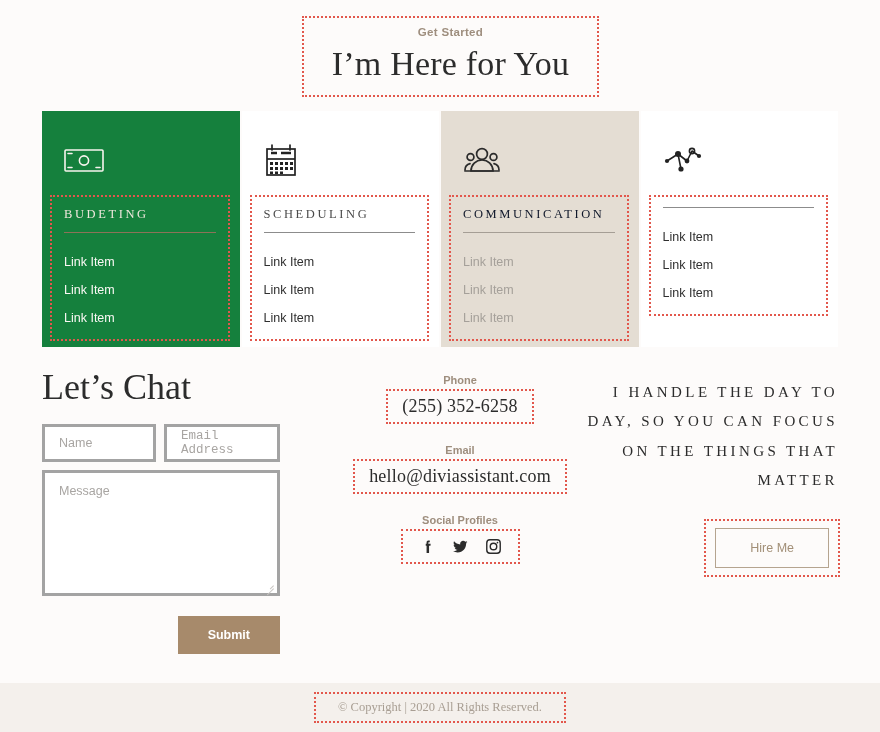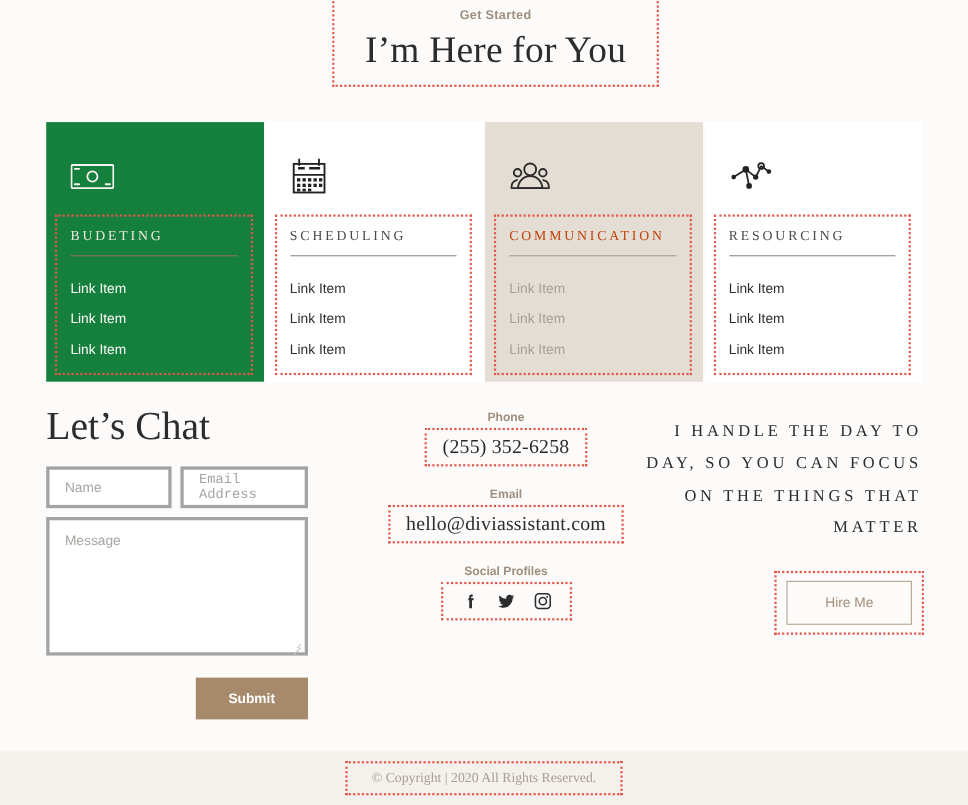--- a/index.html
+++ b/index.html
@@ -14,20 +14,21 @@
   }
 
   
   .ann {
     outline: 2px dotted #e2574c;
     outline-offset: 0px;
   }
 
   
   .hero {
+    padding-top: 18px;
     text-align: center;
     margin-left: 21px;
   }
   .hero-inner {
     display: inline-block;
     padding: 8px 28px 12px 28px;
   }
   .eyebrow {
     font-family: "Liberation Sans", sans-serif;
     font-size: 11.5px;
@@ -93,21 +94,21 @@
 
   
   .card--brown { background: #15803d; }
   .card--brown .card-title { color: #efe7dd; }
   .card--brown .card-rule { background: #8d7258; }
   .card--brown .card-link { color: #fbf8f5; }
 
   .card--white { background: #ffffff; }
 
   .card--beige { background: #e4ddd3; }
-  .card--beige .card-title { color: #c2410c; }
+  .card--beige .card-title { color: #0f172a; }
   .card--beige .card-rule { background: #a59e95; }
   .card--beige .card-link { color: #a5a09a; }
 
   
   .contact {
     position: absolute;
     left: 0;
     top: 368px;
     width: 880px;
     display: flex;
@@ -335,21 +336,20 @@
           <circle cx="4" cy="16" r="2.1"></circle>
           <circle cx="15" cy="9" r="3"></circle>
           <circle cx="24" cy="16" r="2.4"></circle>
           <circle cx="18" cy="24" r="2.6"></circle>
           <circle cx="36" cy="11" r="2.1"></circle>
         </g>
         <circle cx="29" cy="6" r="2.6"></circle>
       </svg>
     </div>
     <div class="card-body ann">
-      <div class="card-title">RESOURCING</div>
       <div class="card-rule"></div>
       <div class="card-link">Link Item</div>
       <div class="card-link">Link Item</div>
       <div class="card-link">Link Item</div>
     </div>
   </div>
 
 </div>
 
 <div class="contact">

